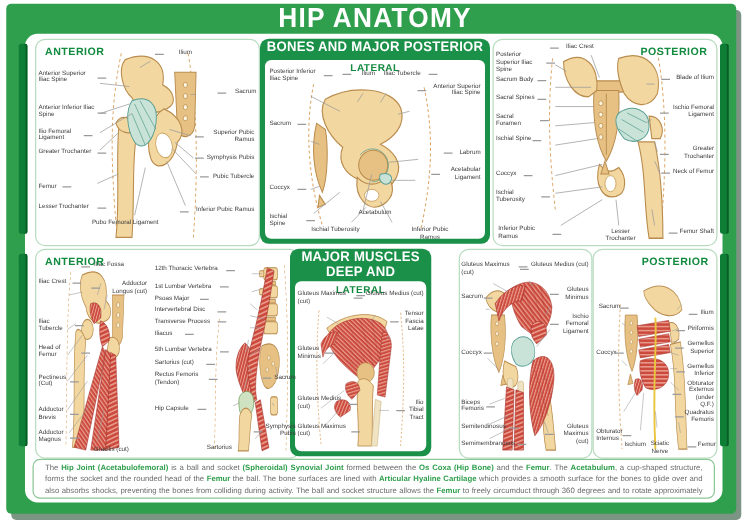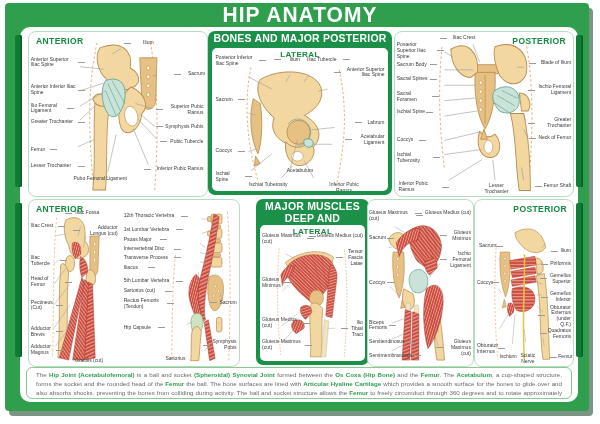--- a/index.html
+++ b/index.html
@@ -263,21 +263,21 @@
         <div class="lbl al" style="left: 2%; top: 47%; width: 44%;">5th Lumbar Vertebra</div>
         <div class="lbl al" style="left: 2%; top: 53%; width: 34%;">Sartorius (cut)</div>
         <div class="lbl al" style="left: 2%; top: 59%; width: 36%;">Rectus Femoris (Tendon)</div>
         <div class="lbl al" style="left: 2%; top: 75%; width: 28%;">Hip Capsule</div>
         <div class="lbl ar" style="left: 82%; top: 60%; width: 16%;">Sacrum</div>
         <div class="lbl ar" style="left: 76%; top: 84%; width: 22%;">Symphysis Pubis</div>
         <div class="lbl ac" style="left: 34%; top: 94%; width: 24%;">Sartorius</div>
       </div>
   </div>
 
-  <div class="gbox" style="left:236px;top:172px;width:113px;height:166px">
+  <div class="gbox" style="left:212px;top:172px;width:113px;height:166px">
     <div class="ghead">
       <div>MAJOR MUSCLES</div>
       <div>DEEP AND SUPERFICIAL</div>
     </div>
     <div class="inner" style="top:26px">
       <div class="sub">LATERAL</div>
       <svg class="fig" style="left:12%;top:13%;width:74%;height:85%" viewBox="0 0 100 130" preserveAspectRatio="none">
         <path class="dash" d="M8,6 C4,50 6,90 10,126"></path>
         <path class="dash" d="M92,8 C98,60 94,100 92,128"></path>
         <path class="bone" d="M16,22 C36,8 64,6 78,16 L76,22 C60,12 38,14 20,28 Z"></path>

